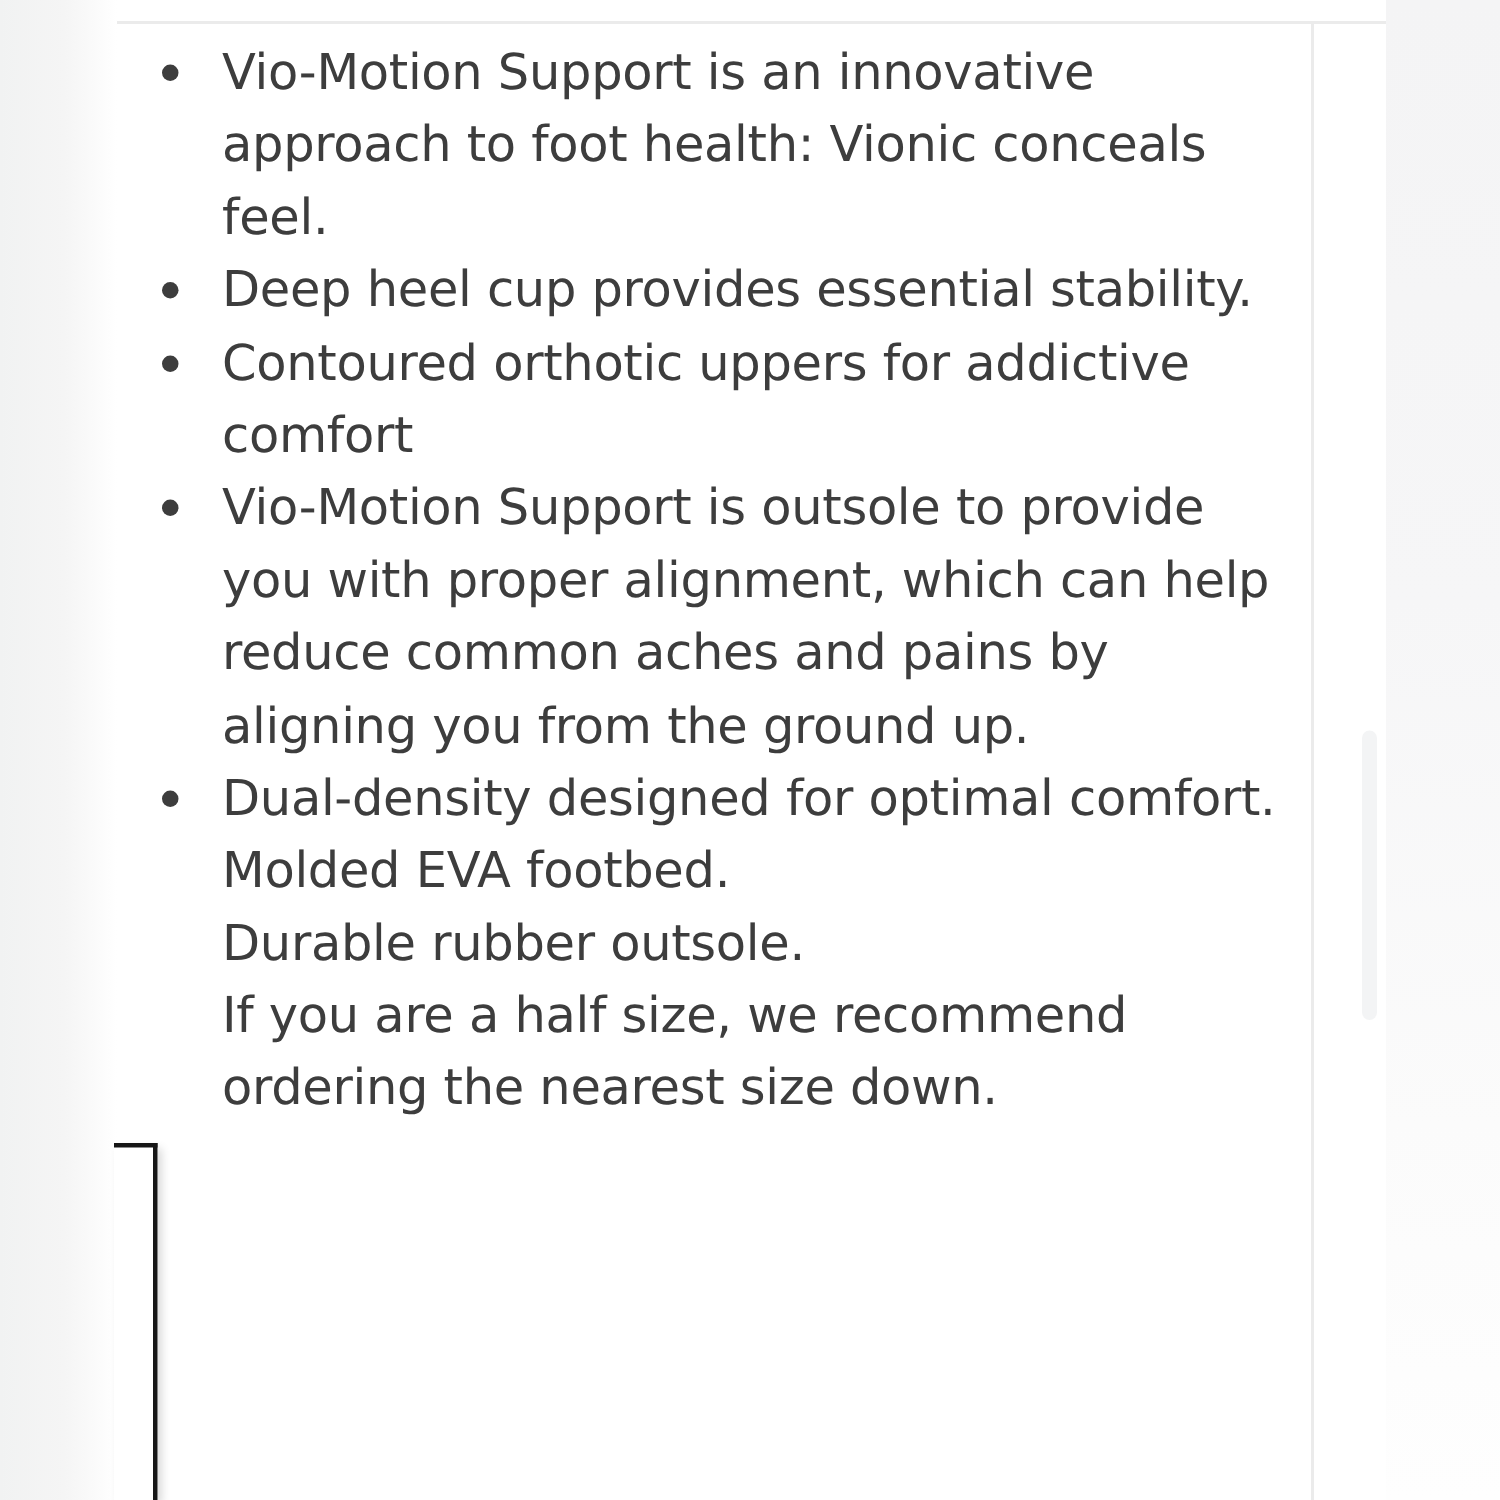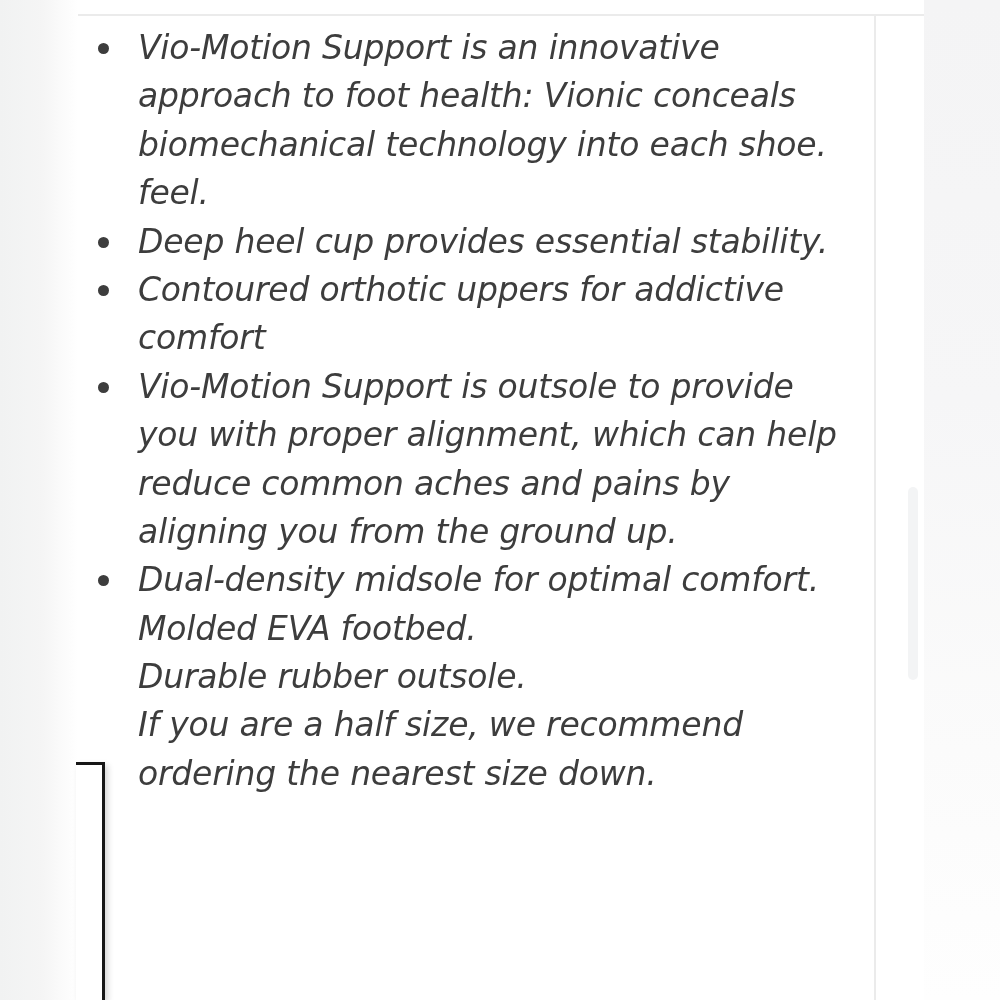--- a/index.html
+++ b/index.html
@@ -45,23 +45,22 @@
   .frame-corner{
     position:absolute;left:76px;top:762px;width:29px;height:238px;
     border-top:3px solid var(--frame);
     border-right:3px solid var(--frame);
     background:#ffffff;
     box-shadow:3px 3px 6px rgba(0,0,0,0.16);
   }
 
   
   .desc-list{
-    position:absolute;left:0;top:24px;width:706px;
+    position:absolute;left:10px;top:24px;width:706px;
     list-style:none;
-    font-style:italic;
   }
   .desc-list li{
     display:flex;
   }
   .marker-col{
     position:relative;width:138px;flex:0 0 138px;
   }
   .dot{
     position:absolute;left:98px;top:19px;width:11px;height:11px;
     border-radius:50%;background:var(--text);
@@ -84,21 +83,20 @@
   <div class="top-divider"></div>
 
   <ul class="desc-list" id="desc-list">
       <li>
         <span class="marker-col">
           <span class="dot"></span>
         </span>
         <div class="lines-col">
           <div class="line">Vio-Motion Support is an innovative</div>
           <div class="line">approach to foot health: Vionic conceals</div>
-          <div class="line">biomechanical technology into each shoe.</div>
           <div class="line">feel.</div>
         </div>
       </li>
       <li>
         <span class="marker-col">
           <span class="dot"></span>
         </span>
         <div class="lines-col">
           <div class="line">Deep heel cup provides essential stability.</div>
         </div>
@@ -121,21 +119,21 @@
           <div class="line">you with proper alignment, which can help</div>
           <div class="line">reduce common aches and pains by</div>
           <div class="line">aligning you from the ground up.</div>
         </div>
       </li>
       <li>
         <span class="marker-col">
           <span class="dot"></span>
         </span>
         <div class="lines-col">
-          <div class="line">Dual-density midsole for optimal comfort.</div>
+          <div class="line">Dual-density designed for optimal comfort.</div>
           <div class="line">Molded EVA footbed.</div>
           <div class="line">Durable rubber outsole.</div>
           <div class="line">If you are a half size, we recommend</div>
           <div class="line">ordering the nearest size down.</div>
         </div>
       </li>
     </ul>
 
   <div class="frame-corner"></div>
   <div class="right-divider"></div>

